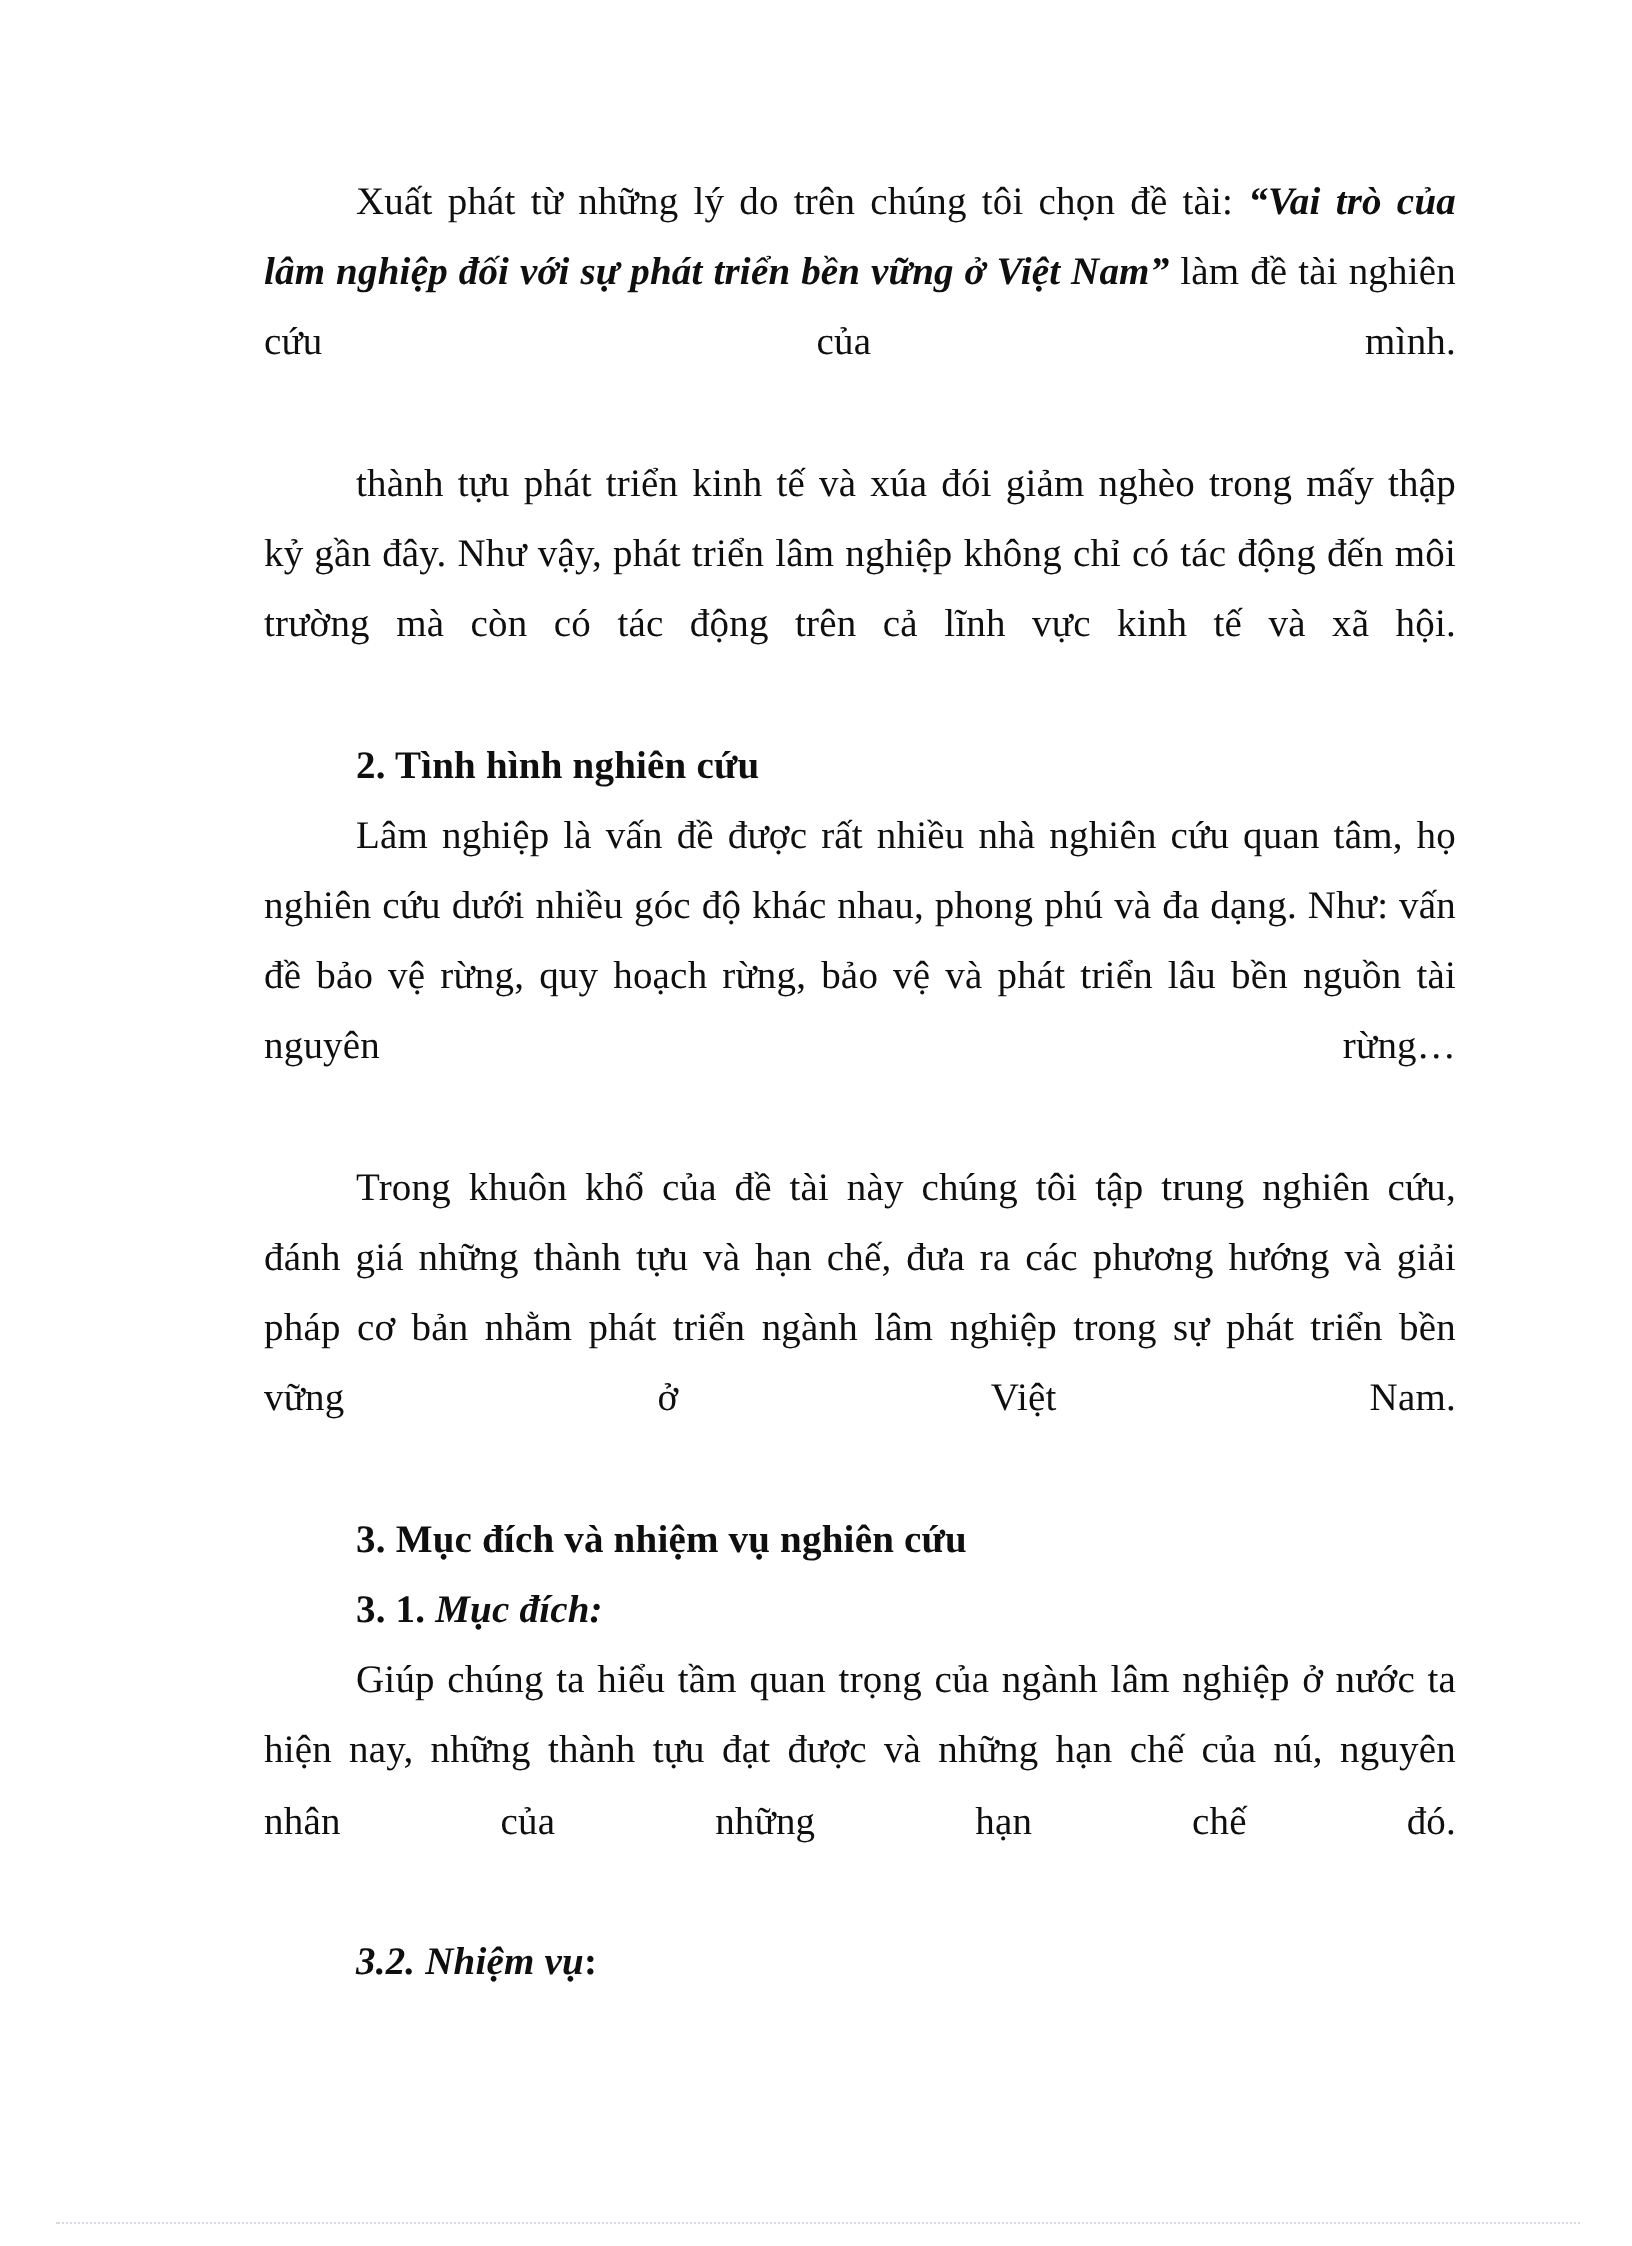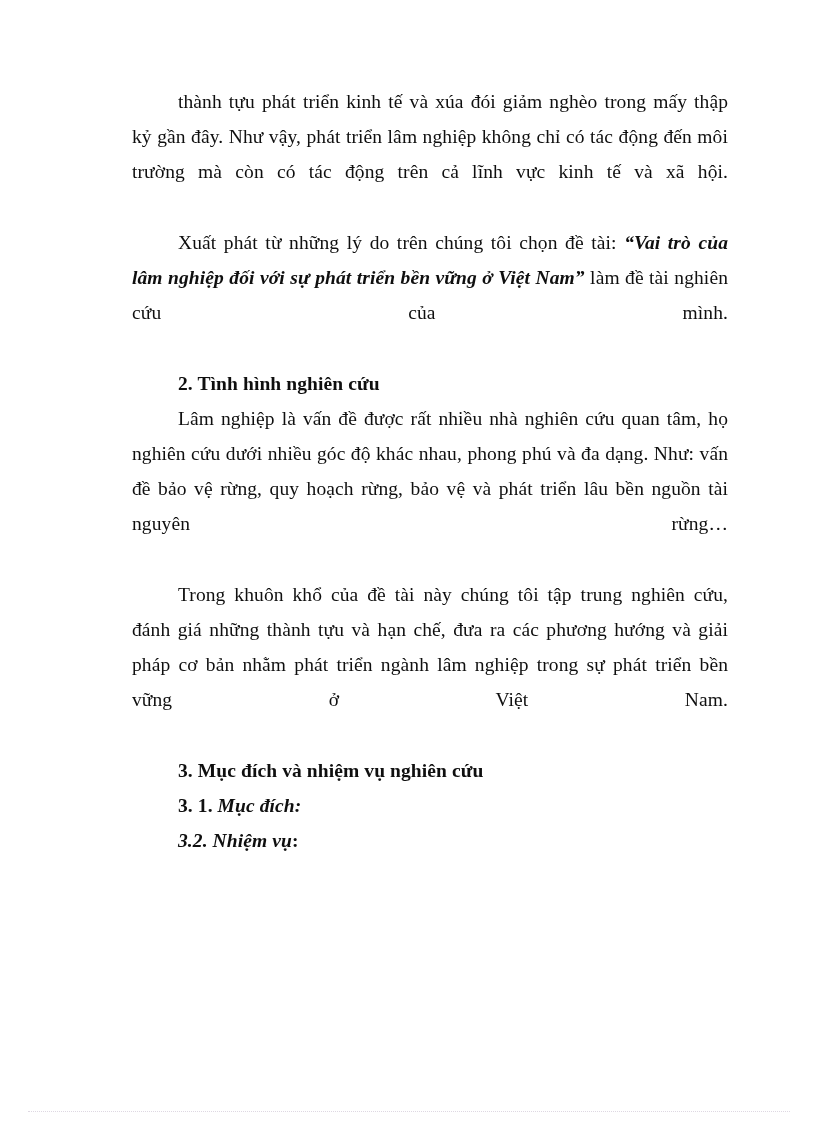--- a/index.html
+++ b/index.html
@@ -102,35 +102,36 @@
     background: none;
   }
 </style>
 </head>
 <body>
 
 <div class="page">
 
   <div class="text-column">
 
+    <p class="para"><span>Xuất phát từ những lý do trên chúng tôi chọn đề tài: </span><span class="quoted-title">“Vai trò của lâm nghiệp đối với sự phát triển bền vững ở Việt Nam”</span><span> làm đề tài nghiên cứu của mình.</span></p>
+
     <p class="para">thành tựu phát triển kinh tế và xúa đói giảm nghèo trong mấy thập kỷ gần đây. Như vậy, phát triển lâm nghiệp không chỉ có tác động đến môi trường mà còn có tác động trên cả lĩnh vực kinh tế và xã hội.</p>
-
-    <p class="para"><span>Xuất phát từ những lý do trên chúng tôi chọn đề tài: </span><span class="quoted-title">“Vai trò của lâm nghiệp đối với sự phát triển bền vững ở Việt Nam”</span><span> làm đề tài nghiên cứu của mình.</span></p>
 
     <p class="heading"><span class="num">2. </span><span class="title">Tình hình nghiên cứu</span></p>
 
     <p class="para">Lâm nghiệp là vấn đề được rất nhiều nhà nghiên cứu quan tâm, họ nghiên cứu dưới nhiều góc độ khác nhau, phong phú và đa dạng. Như: vấn đề bảo vệ rừng, quy hoạch rừng, bảo vệ và phát triển lâu bền nguồn tài nguyên rừng…</p>
 
     <p class="para">Trong khuôn khổ của đề tài này chúng tôi tập trung nghiên cứu, đánh giá những thành tựu và hạn chế, đưa ra các phương hướng và giải pháp cơ bản nhằm phát triển ngành lâm nghiệp trong sự phát triển bền vững ở Việt Nam.</p>
 
     <p class="heading"><span class="num">3. </span><span class="title">Mục đích và nhiệm vụ nghiên cứu</span></p>
 
     <p class="heading italic-title"><span class="num">3. 1. </span><span class="title">Mục đích:</span></p>
 
 
+    <p class="para">Giúp chúng ta hiểu tầm quan trọng của ngành lâm nghiệp ở nước ta hiện nay, những thành tựu đạt được và những hạn chế của nú, nguyên nhân của những hạn chế đó.</p>
 
 
     <p class="heading all-italic"><span>3.2. Nhiệm vụ</span><span class="punct">:</span></p>
 
   </div>
 
   <div class="bottom-rule"></div>
   <div class="scan-edge"></div>
 
 </div>

